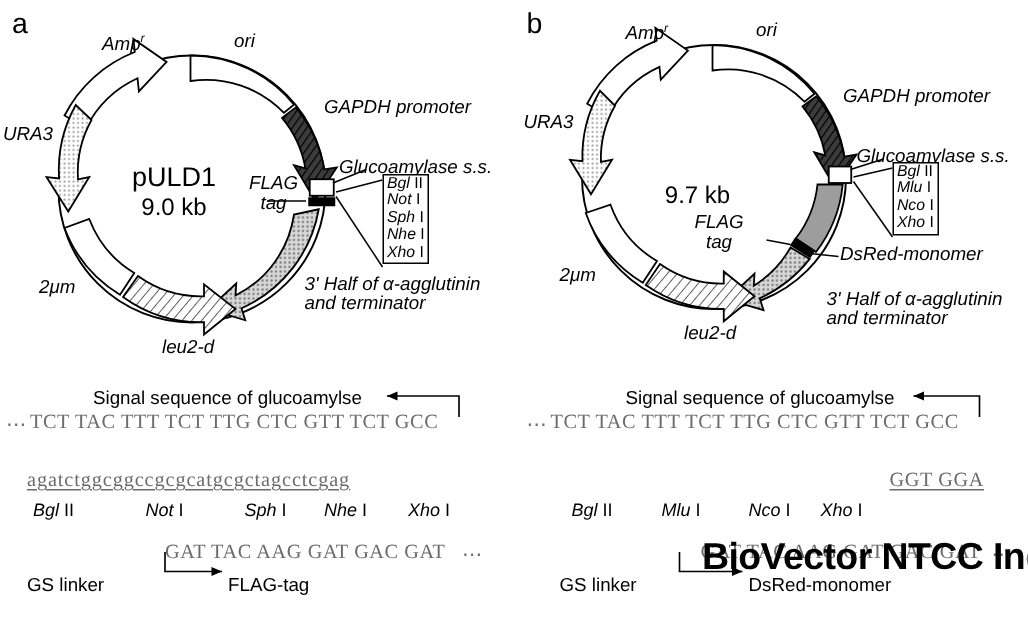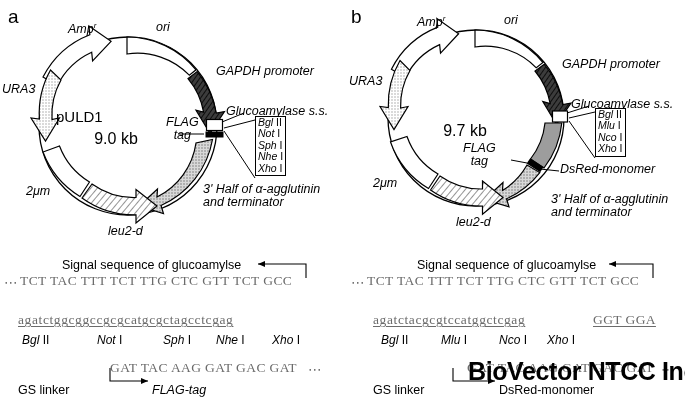--- a/index.html
+++ b/index.html
@@ -4,21 +4,21 @@
 <style>
   html,body{margin:0;padding:0;background:#fff;}
   body{width:685px;height:411px;position:relative;overflow:hidden;
        font-family:"Liberation Sans",sans-serif;color:#000;}
   .panel{position:absolute;top:0;height:250px;width:342px;}
   #panel-a{left:0;}
   #panel-b{left:343px;}
   .panel-letter{position:absolute;font-size:19px;font-family:"Liberation Sans",sans-serif;}
   .map-svg{position:absolute;left:0;top:0;}
   .lbl{position:absolute;font-style:italic;font-size:12.5px;white-space:nowrap;line-height:1.06;}
-  .plasmid-name{position:absolute;font-size:15px;font-style:normal;white-space:nowrap;}
+  .plasmid-name{position:absolute;font-size:18px;font-style:normal;white-space:nowrap;text-align:center;}
   .plasmid-size{position:absolute;font-size:16px;font-style:normal;white-space:nowrap;text-align:center;}
   .enzbox{position:absolute;border:1px solid #000;padding:0px 2px 1px 2px;background:#fff;}
   .enzbox div{font-style:italic;font-size:10.5px;line-height:1.09;white-space:nowrap;}
   .enzbox div i{font-style:normal;}
   .seqblock{position:absolute;}
   .seq-head{position:absolute;font-size:12.5px;white-space:nowrap;}
   .seq-mono{position:absolute;font-family:"Liberation Serif",serif;font-size:13.5px;
             color:#6b6b6b;white-space:nowrap;letter-spacing:0.4px;}
   .under{text-decoration:underline;text-decoration-thickness:1px;text-underline-offset:2px;}
   .enz-name{position:absolute;font-style:italic;font-size:12px;white-space:nowrap;}
@@ -251,35 +251,34 @@
   <div class="enz-name" style="left:22px;top:83px;"><span>Bgl</span> <i>II</i></div>
   <div class="enz-name" style="left:97px;top:83px;"><span>Not</span> <i>I</i></div>
   <div class="enz-name" style="left:163px;top:83px;"><span>Sph</span> <i>I</i></div>
   <div class="enz-name" style="left:216px;top:83px;"><span>Nhe</span> <i>I</i></div>
   <div class="enz-name" style="left:272px;top:83px;"><span>Xho</span> <i>I</i></div>
 
   <div class="seq-mono" style="left:110px;top:110px;">GAT TAC AAG GAT GAC GAT</div>
   <div class="seq-mono" style="left:308px;top:111px;">⋯</div>
 
   <div class="small-lbl" style="left:18px;top:133px;">GS linker</div>
-  <div class="small-lbl" style="left:152px;top:133px;font-style:italic;">FLAG-tag</div>
+  <div class="small-lbl" style="left:152px;top:133px;">FLAG-tag</div>
 </div>
 
 <div class="seqblock" style="left:343px;top:250px;width:342px;height:161px;">
   <div class="seq-head" style="left:74px;top:8px;">Signal sequence of glucoamylse</div>
   <svg width="342" height="161" style="position:absolute;left:0;top:0;">
     <path d="M 310 28 L 310 14 L 266 14" stroke="#000" stroke-width="1.1" fill="none"></path>
     <path d="M 266 14 L 273 11 L 273 17 Z" fill="#000"></path>
     <path d="M 110 118 L 110 131 L 152 131" stroke="#000" stroke-width="1.1" fill="none"></path>
     <path d="M 152 131 L 145 128 L 145 134 Z" fill="#000"></path>
   </svg>
   <div class="seq-mono" style="left:8px;top:24px;">⋯</div>
   <div class="seq-mono" style="left:24px;top:23px;">TCT TAC TTT TCT TTG CTC GTT TCT GCC</div>
 
-  <div class="seq-mono under" style="left:30px;top:62px;letter-spacing:0.6px;">agatctacgcgtccatggctcgag</div>
   <div class="seq-mono under" style="left:250px;top:62px;">GGT GGA</div>
 
   <div class="enz-name" style="left:38px;top:83px;"><span>Bgl</span> <i>II</i></div>
   <div class="enz-name" style="left:98px;top:83px;"><span>Mlu</span> <i>I</i></div>
   <div class="enz-name" style="left:156px;top:83px;"><span>Nco</span> <i>I</i></div>
   <div class="enz-name" style="left:204px;top:83px;"><span>Xho</span> <i>I</i></div>
 
   <div class="seq-mono" style="left:124px;top:110px;">GAT TAC AAG GAT GAC GAT</div>
   <div class="seq-mono" style="left:318px;top:111px;">⋯</div>
 

